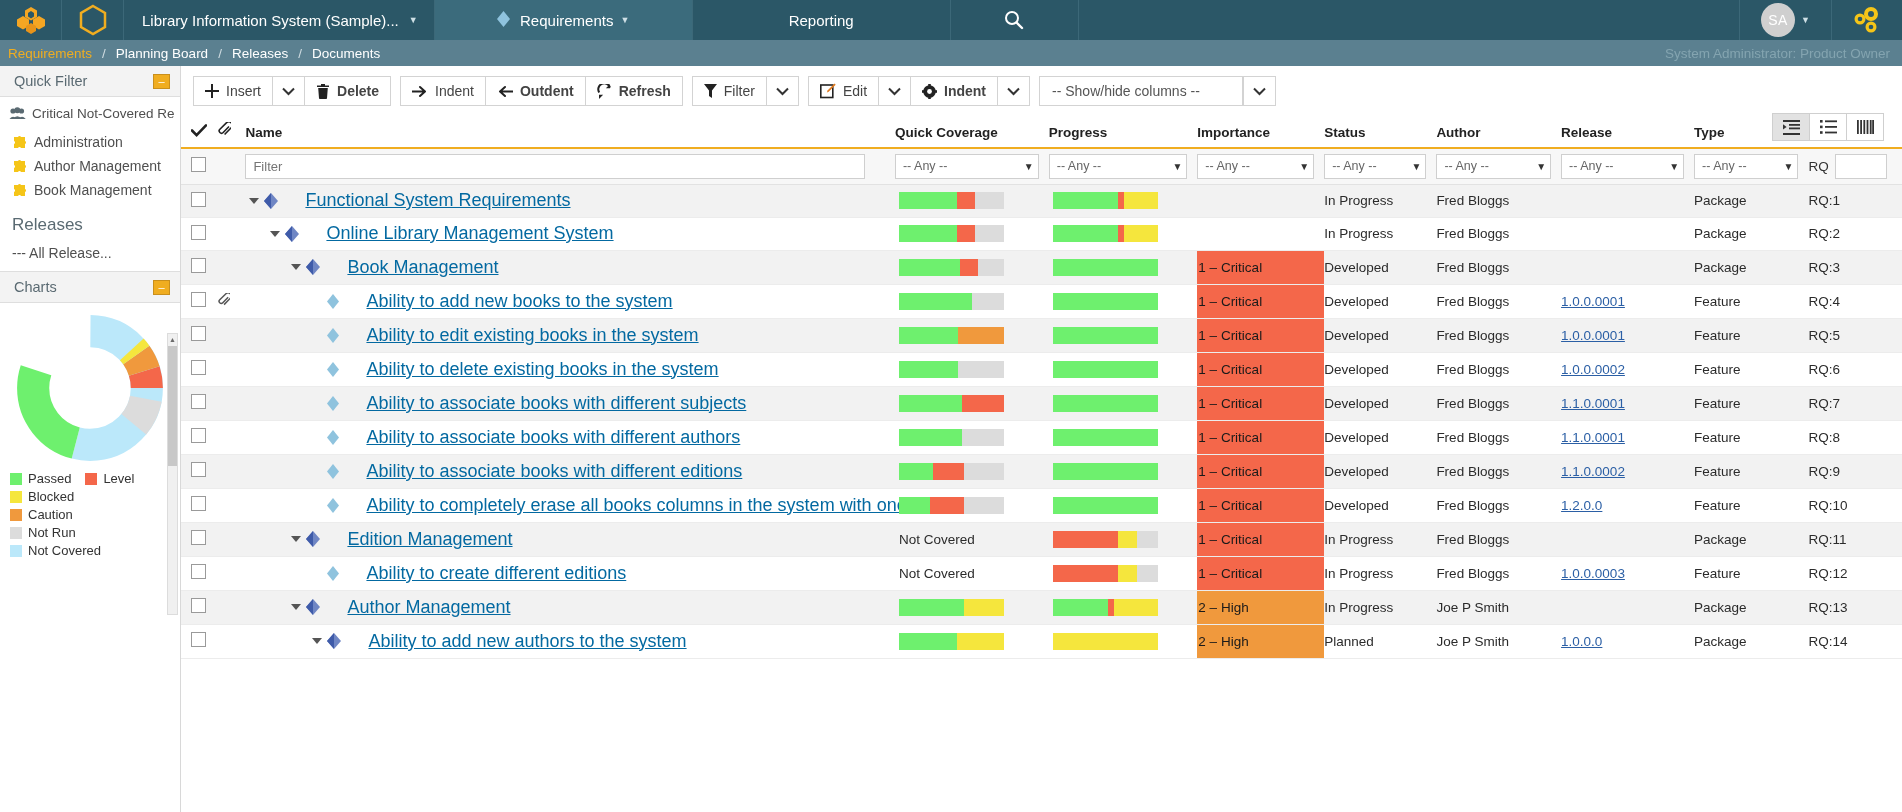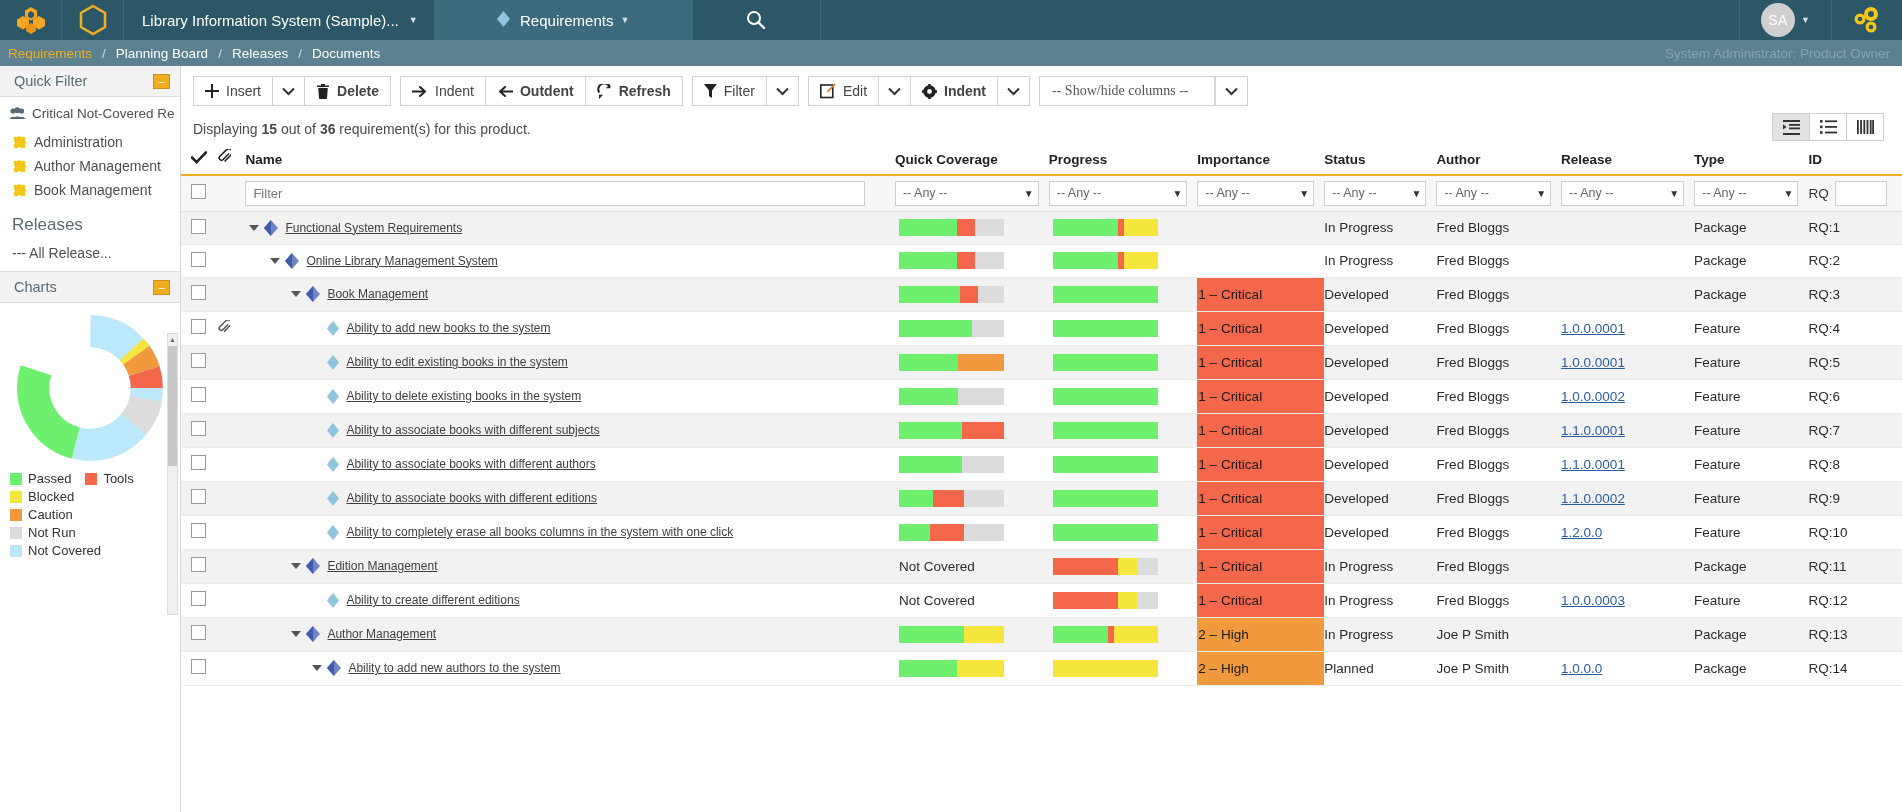--- a/index.html
+++ b/index.html
@@ -226,21 +226,21 @@
     border: 1px solid #d3d3d3;
     background: #fff;
     display: flex; align-items: center;
     padding: 0 12px;
     font-size: 14px;
     color: #555;
     white-space: nowrap;
     cursor: pointer;
   }
   .select.w1 { width: 185px; }
-  .select.w2 { width: 176px; font-family: Liberation Serif, serif; }
+  .select.w2 { width: 204px; }
 
   .displaying {
     padding: 5px 0 6px 12px;
     font-size: 14px;
     color: #4b4b4b;
   }
   .displaying b { font-weight: bold; }
 
   
   .viewtoggle {
@@ -320,22 +320,23 @@
   .expander {
     width: 0; height: 0;
     border-left: 5px solid transparent;
     border-right: 5px solid transparent;
     border-top: 6px solid #555;
     margin-right: 5px;
     cursor: pointer;
     flex: 0 0 auto;
   }
   .name-link {
-    color: #404040; text-decoration: underline; cursor: pointer;
-    font-size: 12px;
+    color: #0369a1; text-decoration: underline; cursor: pointer;
+    font-size: 18px;
+    margin-left: 20px;
   }
   .rel-link { color: #2b5fa5; text-decoration: underline; cursor: pointer; font-size:13.5px;}
 
   
   .bar { height: 17px; display: flex; width: 105px; background: #d9d9d9; }
   .bar span { display: block; height: 100%; }
   .notcovered { font-size: 13.5px; color: #2b2b2b; }
 
   .imp {
     height: 33px; display: flex; align-items: center;
@@ -367,20 +368,23 @@
   </div>
   <div class="tb-nav active">
     <span class="diamond">
       <svg width="13" height="16" viewBox="0 0 13 16">
           <polygon points="6.5,0 13,8 6.5,16 0,8" fill="#8fc3de"></polygon>
         </svg>
     </span>
     <span>Requirements</span>
     <span class="caret">▼</span>
   </div>
+  <div class="tb-nav">
+    <span>Reporting</span>
+  </div>
   <div class="tb-search">
     <svg width="20" height="20" viewBox="0 0 20 20">
       <circle cx="8" cy="8" r="6" fill="none" stroke="#fff" stroke-width="2"></circle>
       <line x1="12.5" y1="12.5" x2="18" y2="18" stroke="#fff" stroke-width="2.4" stroke-linecap="round"></line>
     </svg>
   </div>
   <div class="tb-spacer"></div>
   <div class="tb-user">
     <div class="avatar">SA</div>
     <span class="caret">▼</span>
@@ -492,21 +496,21 @@
           </svg>
         </div>
         <div class="legend">
           <div class="legend-row">
             <span class="legend-item">
               <span class="legend-sw" style="background:#6ef06e"></span>
               <span>Passed</span>
             </span>
             <span class="legend-item">
               <span class="legend-sw" style="background:#f4674a"></span>
-              <span>Tools</span>
+              <span>Level</span>
             </span>
           </div>
           <div class="legend-row">
             <span class="legend-item">
               <span class="legend-sw" style="background:#f5e63d"></span>
               <span>Blocked</span>
             </span>
           </div>
           <div class="legend-row">
             <span class="legend-item">
@@ -658,23 +662,20 @@
         <div class="btn caretbtn">
           <span>
             <svg width="13" height="9" viewBox="0 0 13 9">
                 <path d="M1 1.5L6.5 7 12 1.5" fill="none" stroke="#333" stroke-width="2"></path>
               </svg>
           </span>
         </div>
       </div>
     </div>
 
-    <div class="displaying">
-      <span>Displaying </span><b>15</b><span> out of </span><b>36</b><span> requirement(s) for this product.</span>
-    </div>
 
     <div class="viewtoggle">
       <div class="vt-btn active">
         <svg width="17" height="15" viewBox="0 0 17 15">
           <rect x="0" y="0" width="17" height="2" fill="#333"></rect>
           <rect x="6" y="4" width="11" height="1.8" fill="#333"></rect>
           <rect x="6" y="7.5" width="11" height="1.8" fill="#333"></rect>
           <rect x="0" y="13" width="17" height="2" fill="#333"></rect>
           <path d="M0 4.2l3.6 2.7L0 9.6z" fill="#333"></path>
         </svg>

